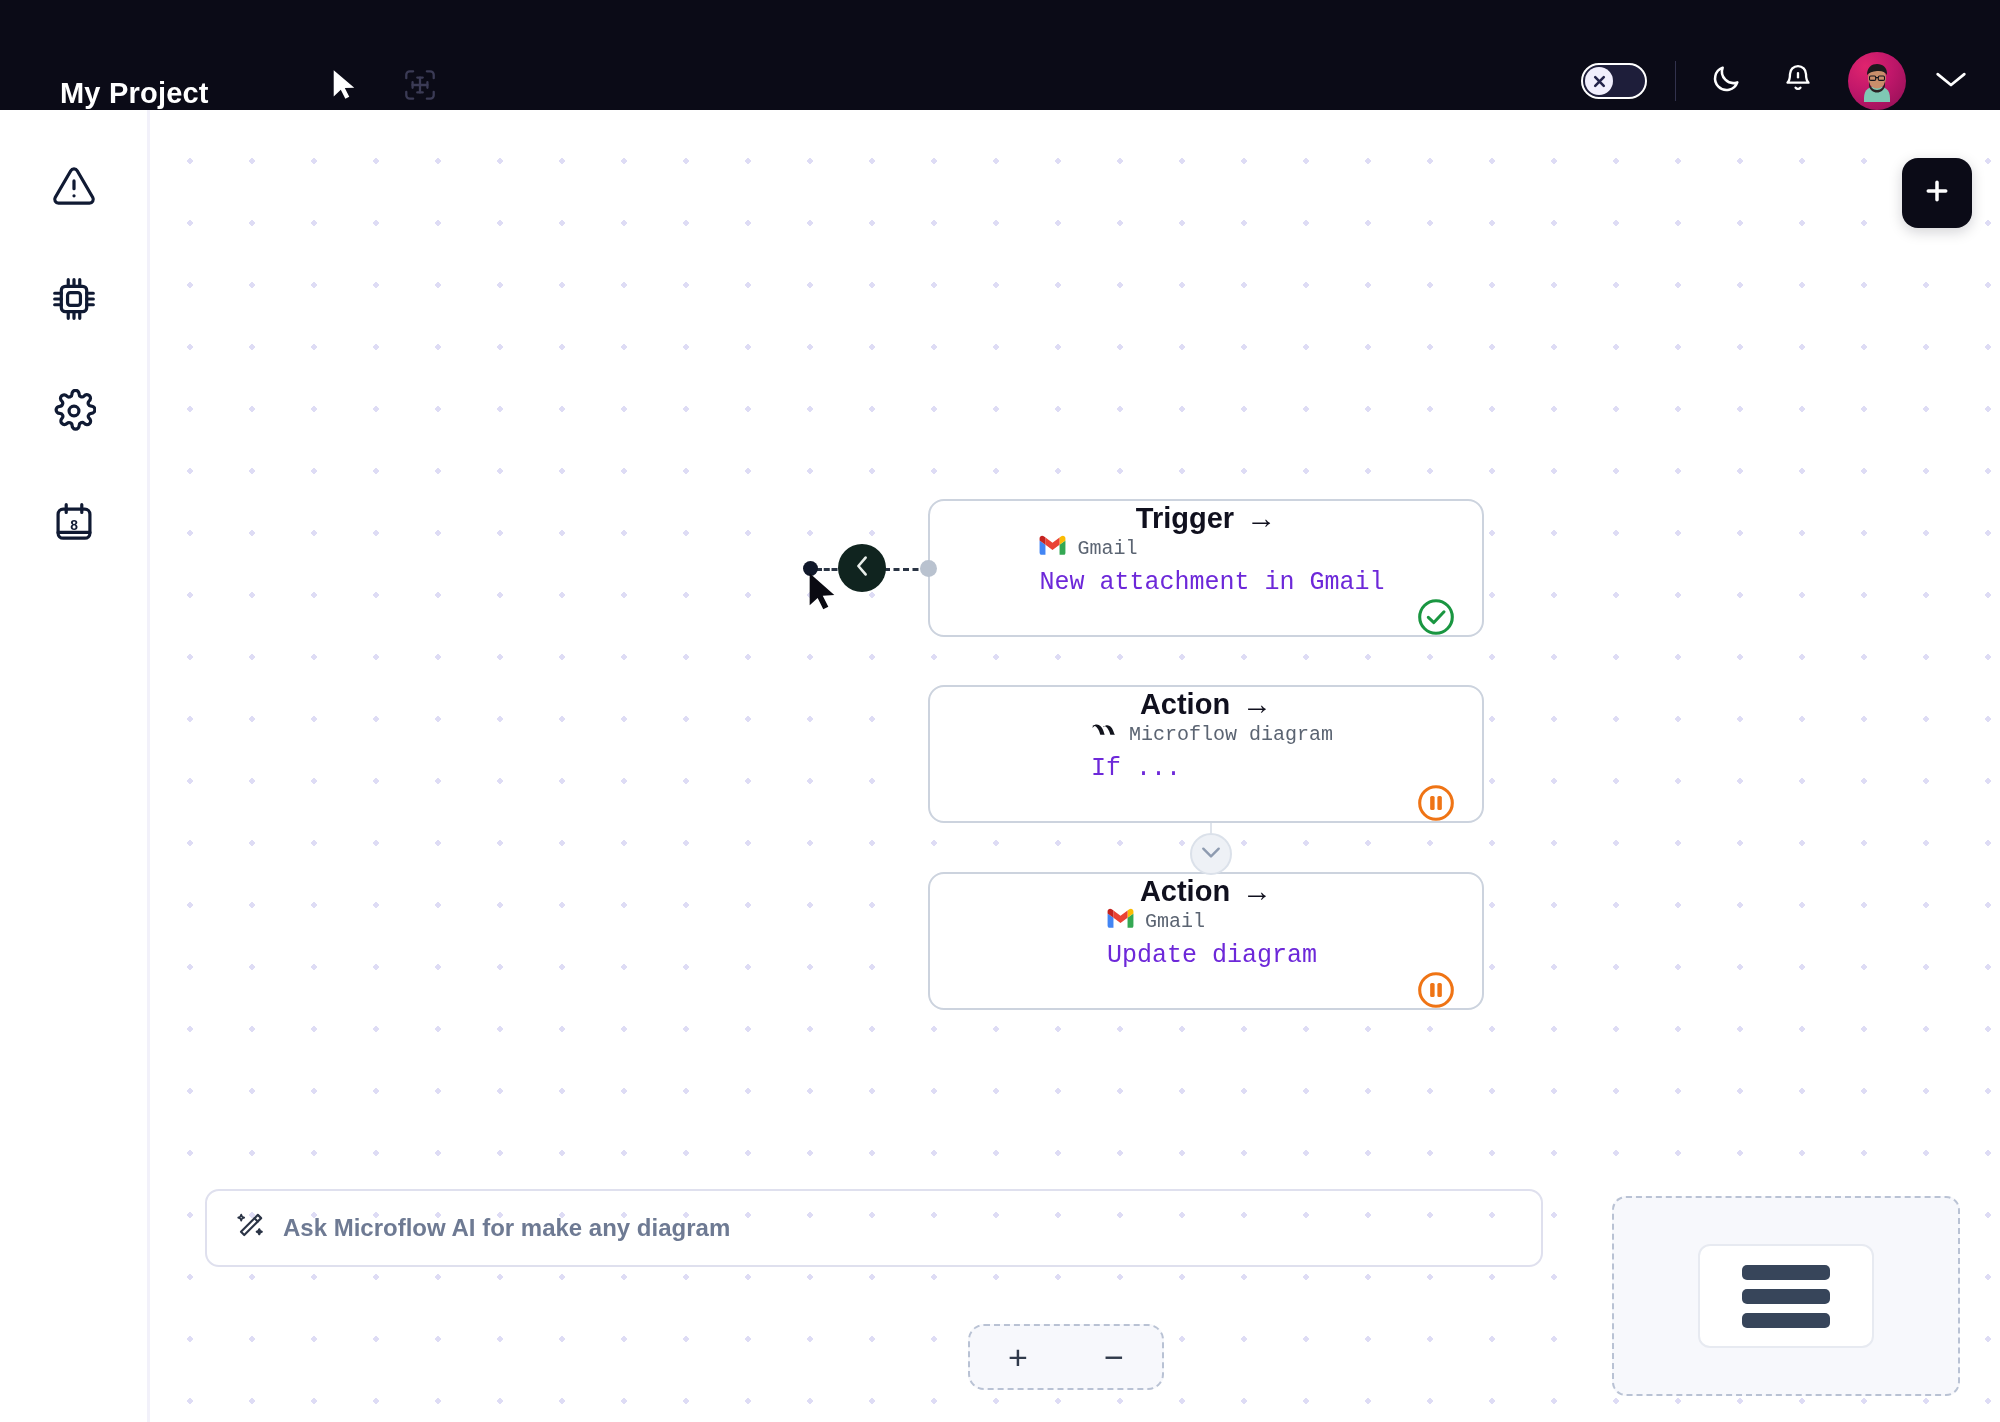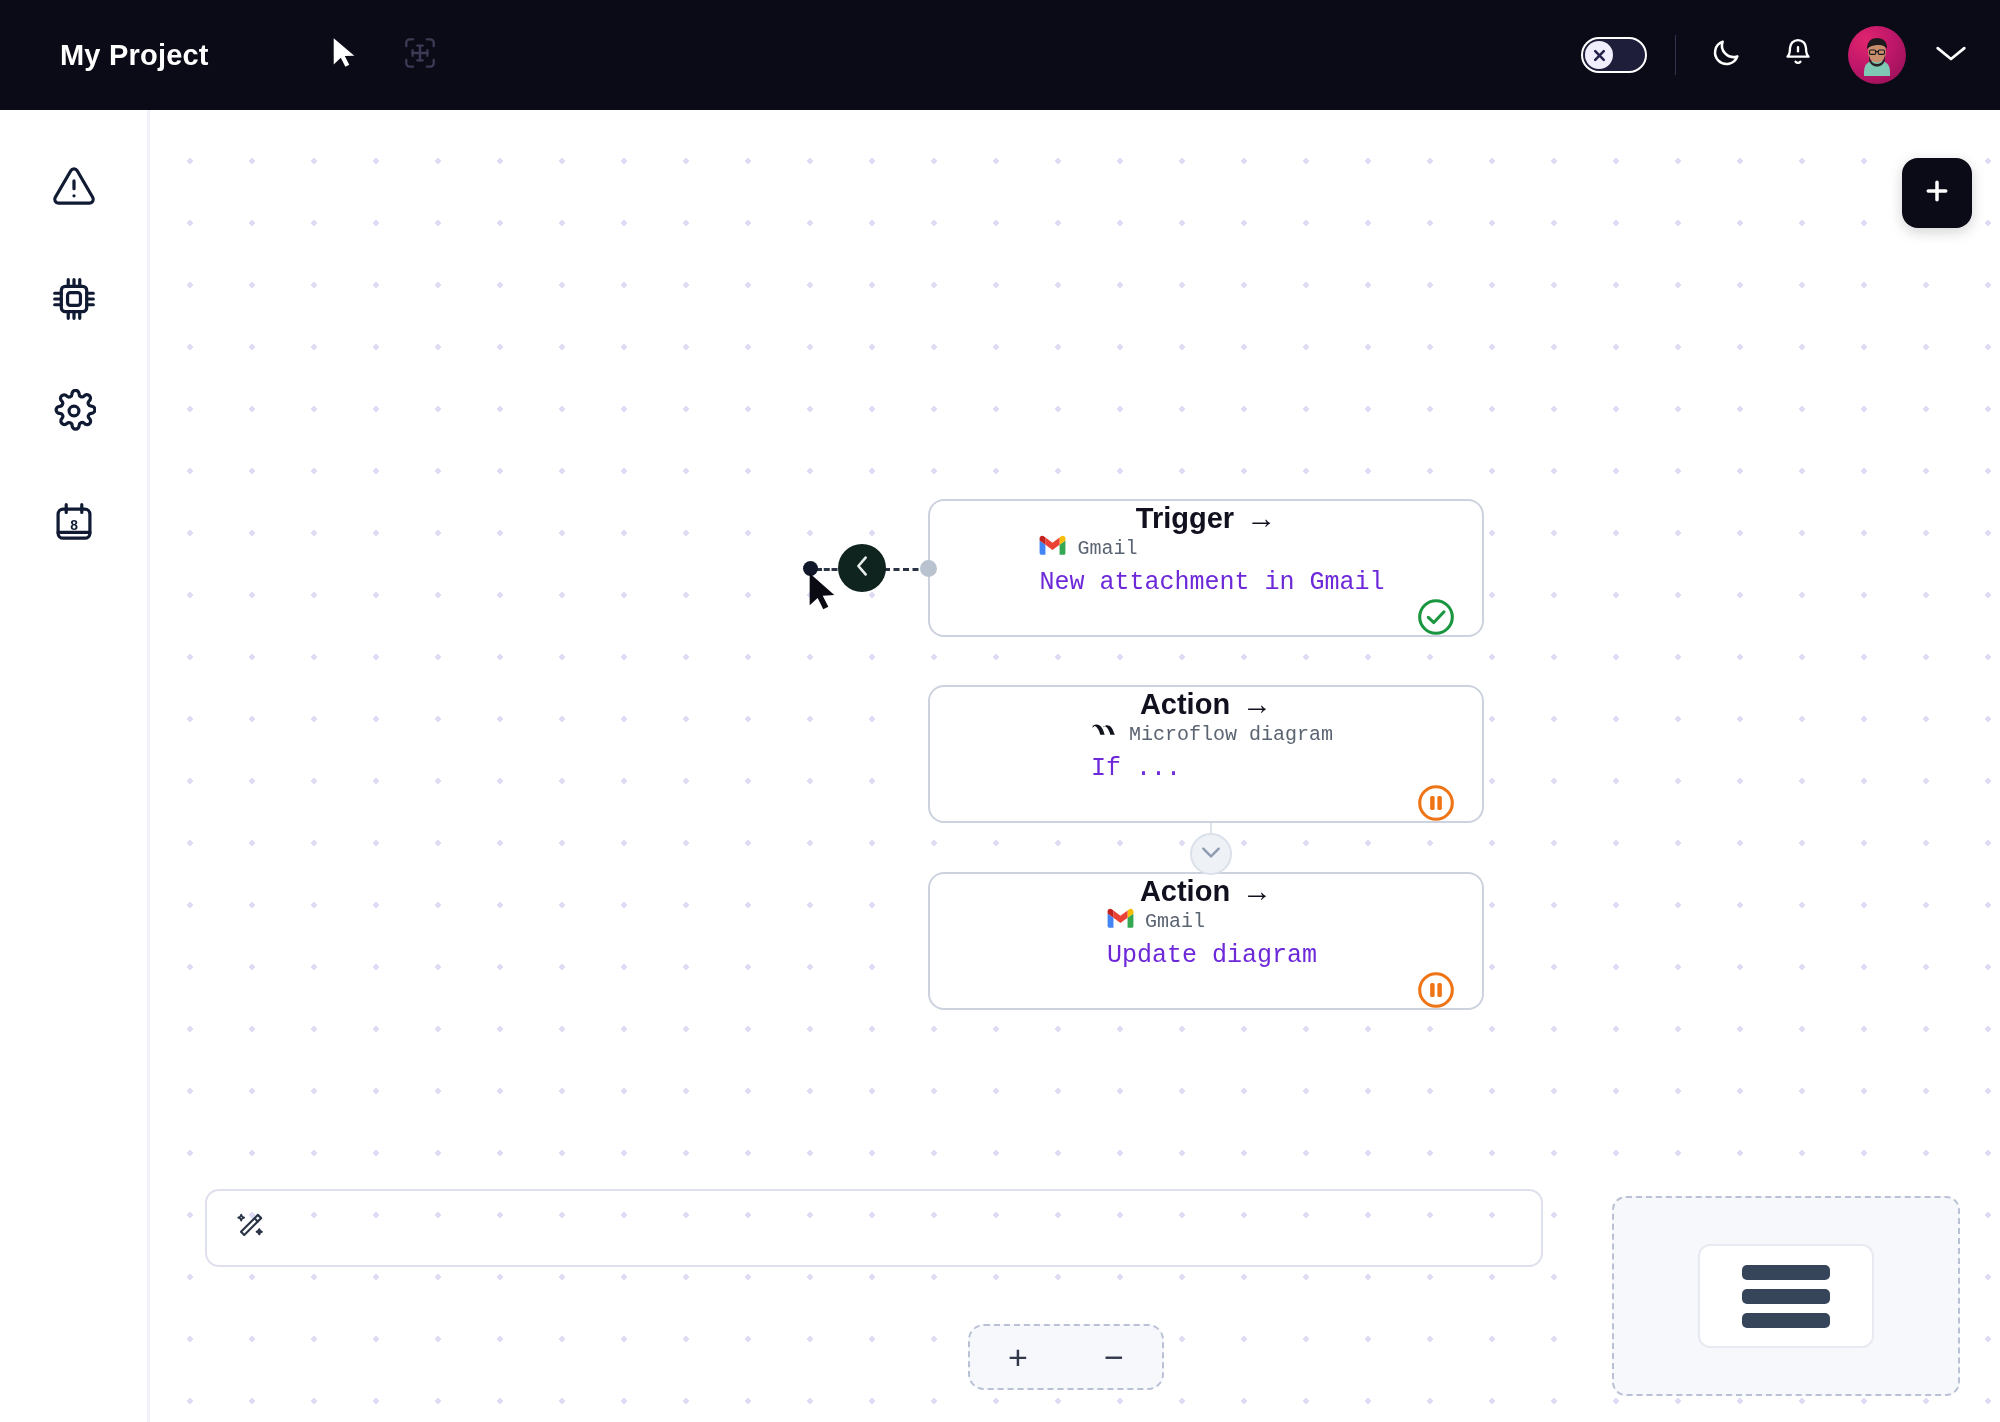--- a/index.html
+++ b/index.html
@@ -9,21 +9,21 @@
     background: #ffffff;
     overflow: hidden;
   }
   #app { position: relative; width: 2000px; height: 1422px; }
 
   
   .header {
     position: absolute; top: 0; left: 0;
     width: 2000px; height: 110px;
     background: #0b0b17;
-    display: flex; align-items: center;
+    display: flex; align-items: flex-end;
     padding: 0 32px 0 60px;
     z-index: 40;
   }
   .brand-title {
     color: #ffffff;
     font-size: 29px;
     font-weight: 600;
     letter-spacing: .2px;
     white-space: nowrap;
   }
@@ -449,20 +449,21 @@
 
     <div class="ai-bar">
       <span>
         <svg width="30" height="30" viewBox="0 0 24 24" fill="none" stroke="#2b3446" stroke-width="1.7" stroke-linecap="round" stroke-linejoin="round">
           <path d="M18.3 3.1 L20.9 5.7 L7.4 19.2 L4.8 16.6 Z"></path>
           <path d="M15.6 5.8 L18.2 8.4"></path>
           <path d="M3.2 3.1 l.9 2.1 2.1.9 -2.1.9 -.9 2.1 -.9-2.1 -2.1-.9 2.1-.9z" transform="translate(2.4,0.4) scale(0.8)"></path>
           <path d="M19.4 14.6 l.6 1.4 1.4.6 -1.4.6 -.6 1.4 -.6-1.4 -1.4-.6 1.4-.6z"></path>
         </svg>
       </span>
+      <span class="ai-placeholder" title="Ask Microflow AI for make any diagram">Ask Microflow AI for make any diagram</span>
     </div>
 
     <div class="zoom-ctrl">
       <div class="zoom-btn">+</div>
       <div class="zoom-btn">−</div>
     </div>
 
     <div class="minimap">
       <div class="minimap-card">
         <div class="mm-bar"></div>

